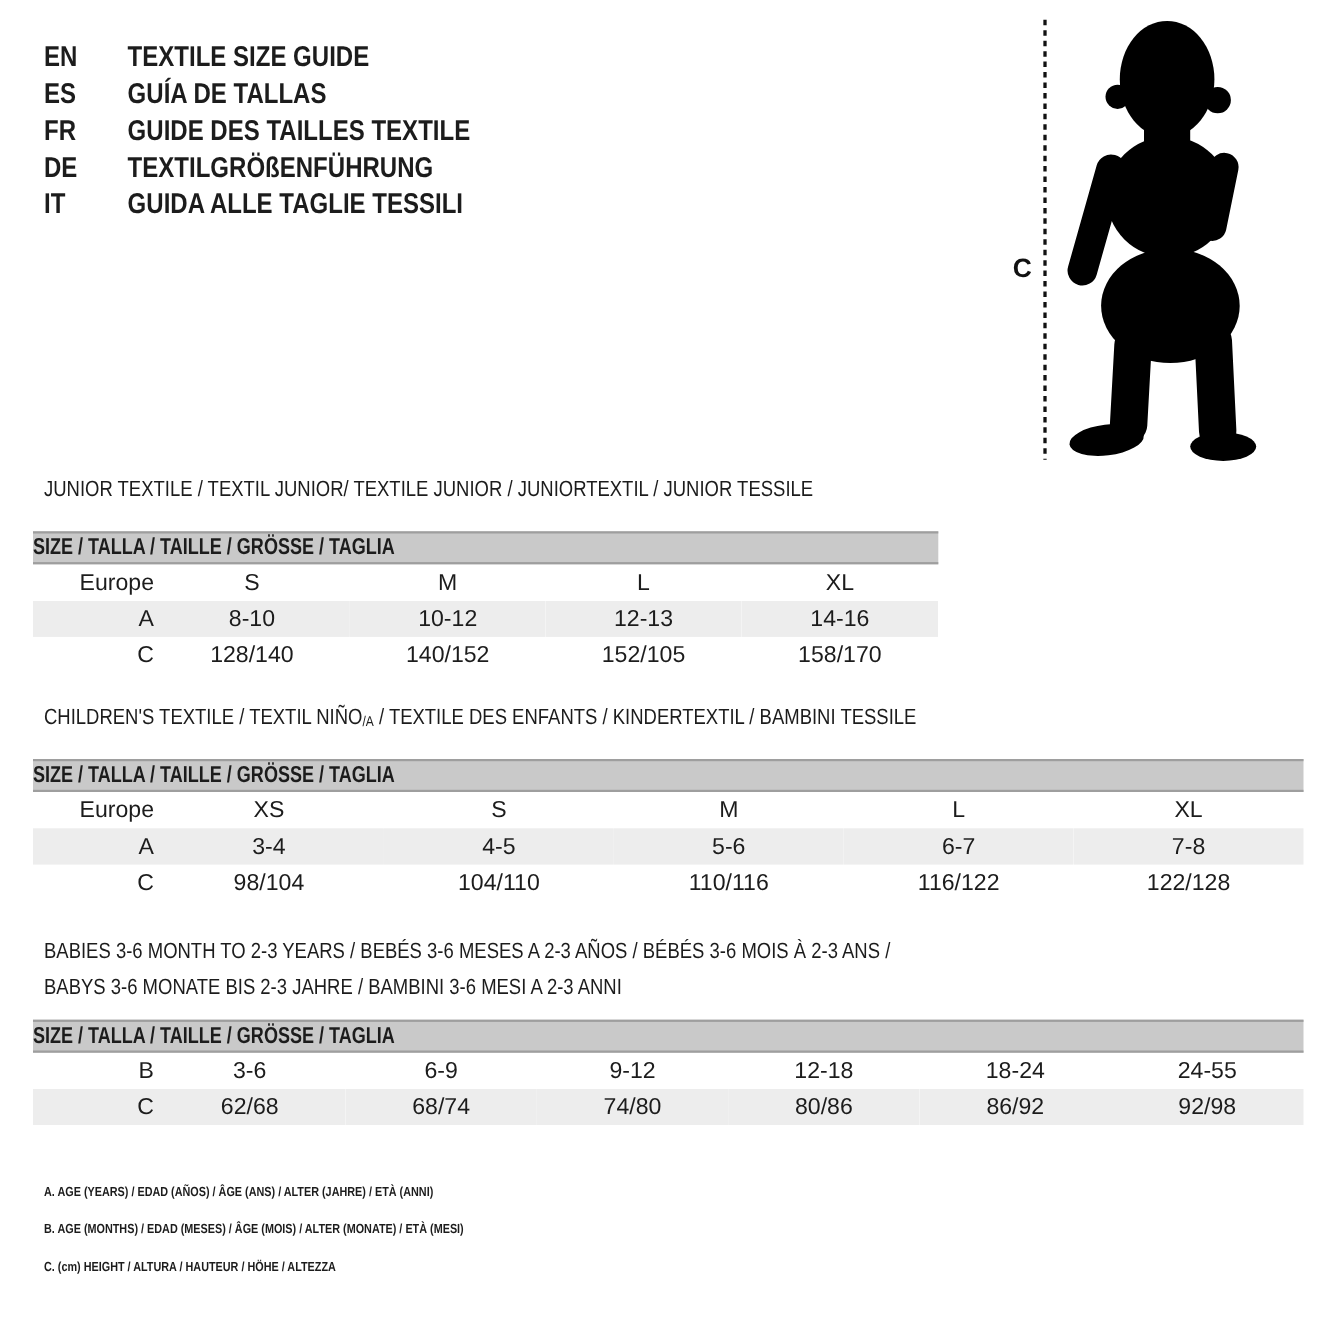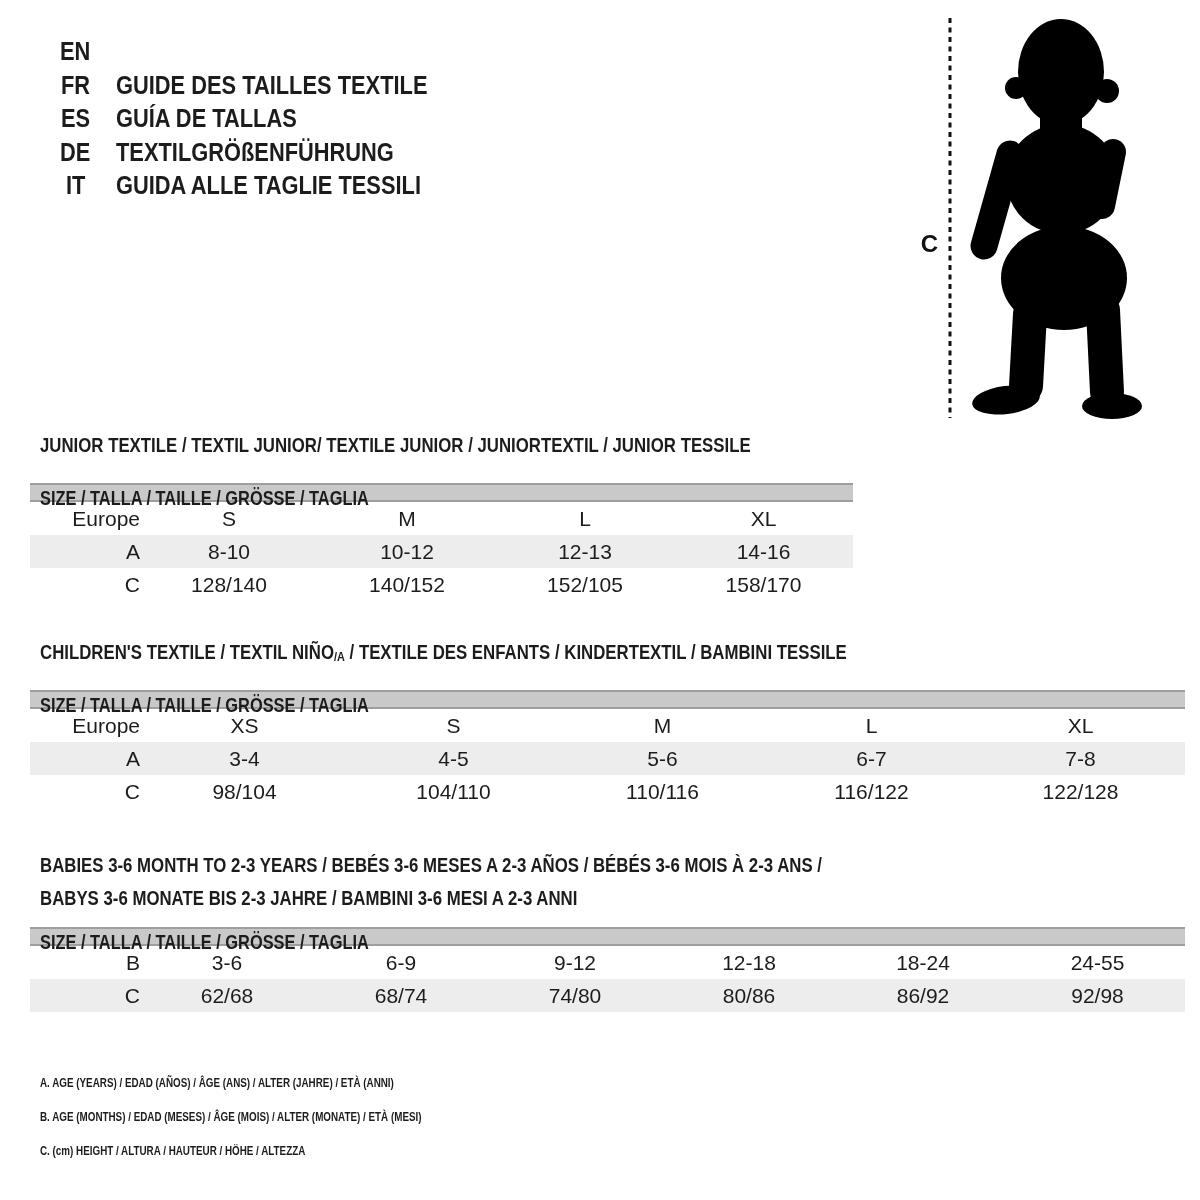--- a/index.html
+++ b/index.html
@@ -8,33 +8,33 @@
     font-family:"Liberation Sans", sans-serif; color:#1c1c1c; overflow:hidden;
   }
   
   .cx   { display:inline-block; transform:scaleX(.84); transform-origin:0 50%; white-space:nowrap; }
   .cx78 { display:inline-block; transform:scaleX(.78); transform-origin:0 50%; white-space:nowrap; }
   .cx82 { display:inline-block; transform:scaleX(.82); transform-origin:0 50%; white-space:nowrap; }
 
   
   .lang { position:absolute; left:40px; top:35px; }
   .lang-row { display:flex; height:33.5px; align-items:center; font-weight:700; font-size:26px; }
-  .lang-code { width:76px;text-align:center; }
-
-  
-  .sec-title { position:absolute; left:40px; height:26px; line-height:26px; font-size:20px; font-weight:700; }
+  .lang-code { width:76px; }
+
+  
+  .sec-title { position:absolute; left:40px; height:26px; line-height:26px; font-size:20px; font-weight:400; }
   .sec-title .sub { font-size:13px; vertical-align:baseline; position:relative; top:2px; }
   .two-line { height:auto; line-height:33px; }
 
   
   .tbl { position:absolute; left:30px; }
   .size-bar {
-    height:19px; box-sizing:border-box; background:#c9c9c9;
+    height:30px; box-sizing:border-box; background:#c9c9c9;
     border-top:2px solid #9e9e9e; border-bottom:2px solid #9e9e9e;
-    line-height:26px; padding-left:10px; font-size:21px; font-weight:700;
+    line-height:26px; font-size:21px; font-weight:700;
   }
   table { width:100%; border-collapse:collapse; table-layout:fixed; font-size:21px; }
   td { height:33px; text-align:center; padding:0; overflow:hidden; }
   td.lbl { text-align:right; padding-left:10px; }
   tr.alt td { background:#ededed; }
 
   
   .notes { position:absolute; left:40px; top:1066px; }
   .note-row { height:34px; line-height:34px; font-size:12px; font-weight:700; }
 
@@ -43,28 +43,29 @@
   .figure svg { display:block; }
 </style>
 </head>
 <body>
 
 <div class="page">
 
   <div class="lang">
     <div class="lang-row">
       <div class="lang-code"><span class="cx">EN</span></div>
+      <div class="lang-title"><span class="cx">TEXTILE SIZE GUIDE</span></div>
+    </div>
+    <div class="lang-row">
+      <div class="lang-code"><span class="cx">ES</span></div>
+      <div class="lang-title"><span class="cx">GUÍA DE TALLAS</span></div>
     </div>
     <div class="lang-row">
       <div class="lang-code"><span class="cx">FR</span></div>
       <div class="lang-title"><span class="cx">GUIDE DES TAILLES TEXTILE</span></div>
-    </div>
-    <div class="lang-row">
-      <div class="lang-code"><span class="cx">ES</span></div>
-      <div class="lang-title"><span class="cx">GUÍA DE TALLAS</span></div>
     </div>
     <div class="lang-row">
       <div class="lang-code"><span class="cx">DE</span></div>
       <div class="lang-title"><span class="cx">TEXTILGRÖßENFÜHRUNG</span></div>
     </div>
     <div class="lang-row">
       <div class="lang-code"><span class="cx">IT</span></div>
       <div class="lang-title"><span class="cx">GUIDA ALLE TAGLIE TESSILI</span></div>
     </div>
   </div>

